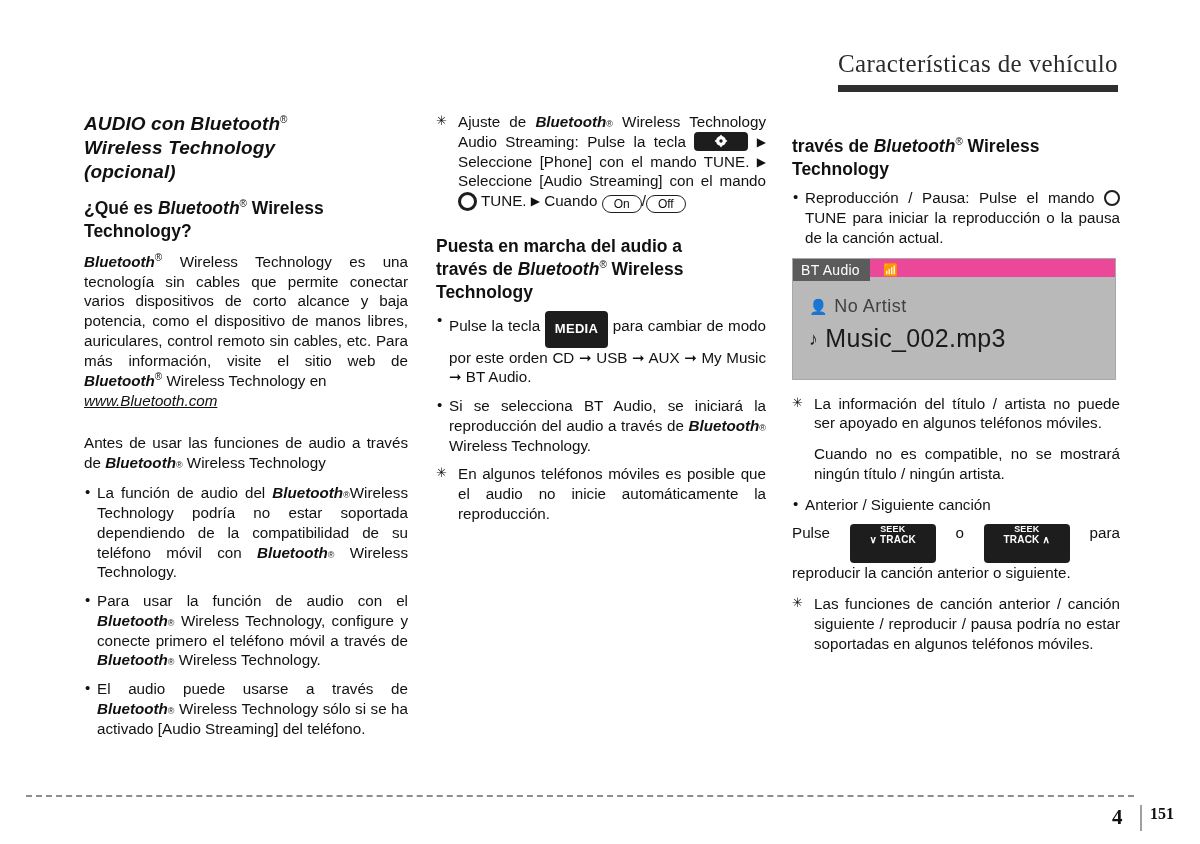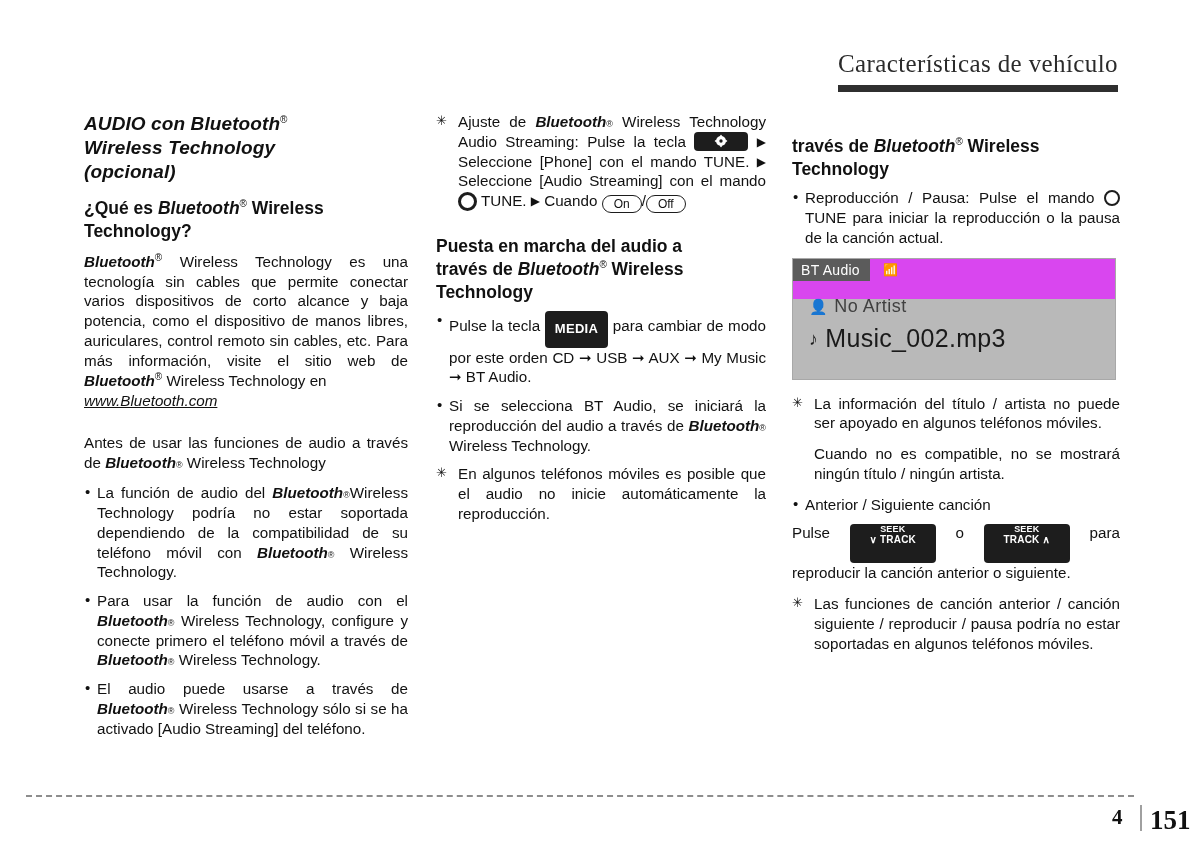--- a/index.html
+++ b/index.html
@@ -248,22 +248,22 @@
     height: 122px;
     background: #b9b9b9;
     margin: 10px 0 14px 0;
     border: 1px solid #a8a8a8;
     box-sizing: border-box;
   }
   .display .topbar {
     position: absolute;
     left: 0; top: 0;
     width: 100%;
-    height: 40px;
-    background: #d946ef;
+    height: 18px;
+    background: #ec4899;
   }
   .display .topbar .tab {
     position: absolute;
     left: 0; top: 0;
     height: 22px;
     background: #5b5b5b;
     color: #ffffff;
     font-size: 14px;
     padding: 2px 10px 0 8px;
     box-sizing: border-box;
@@ -324,21 +324,21 @@
     top: 805px;
     font-family: "Liberation Serif", serif;
     font-size: 21px;
     font-weight: bold;
   }
   .footer-page {
     position: absolute;
     left: 1150px;
     top: 805px;
     font-family: "Liberation Serif", serif;
-    font-size: 27px;
+    font-size: 16px;
     font-weight: bold;
   }
 </style>
 </head>
 <body>
 
 <div class="header">
   <div class="header-rule"></div>
   <div class="header-rule-light"></div>
   <div class="header-title">Características de vehículo</div>

